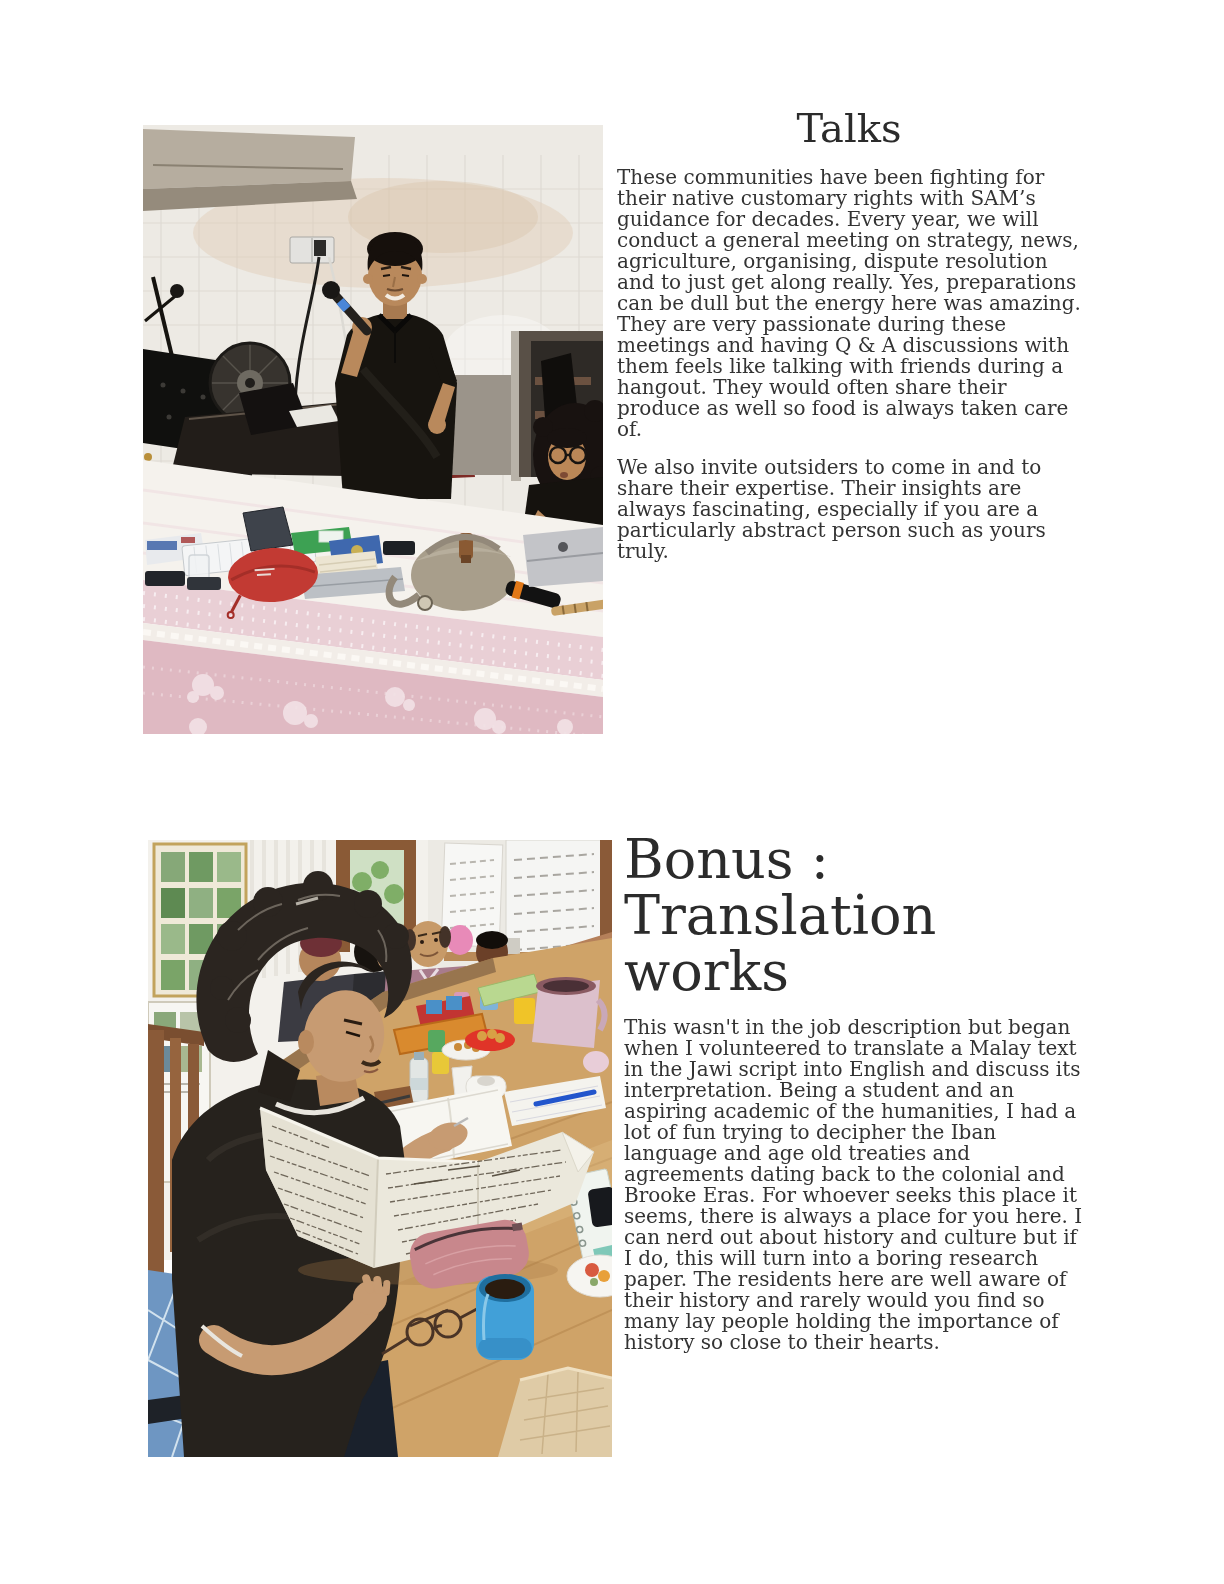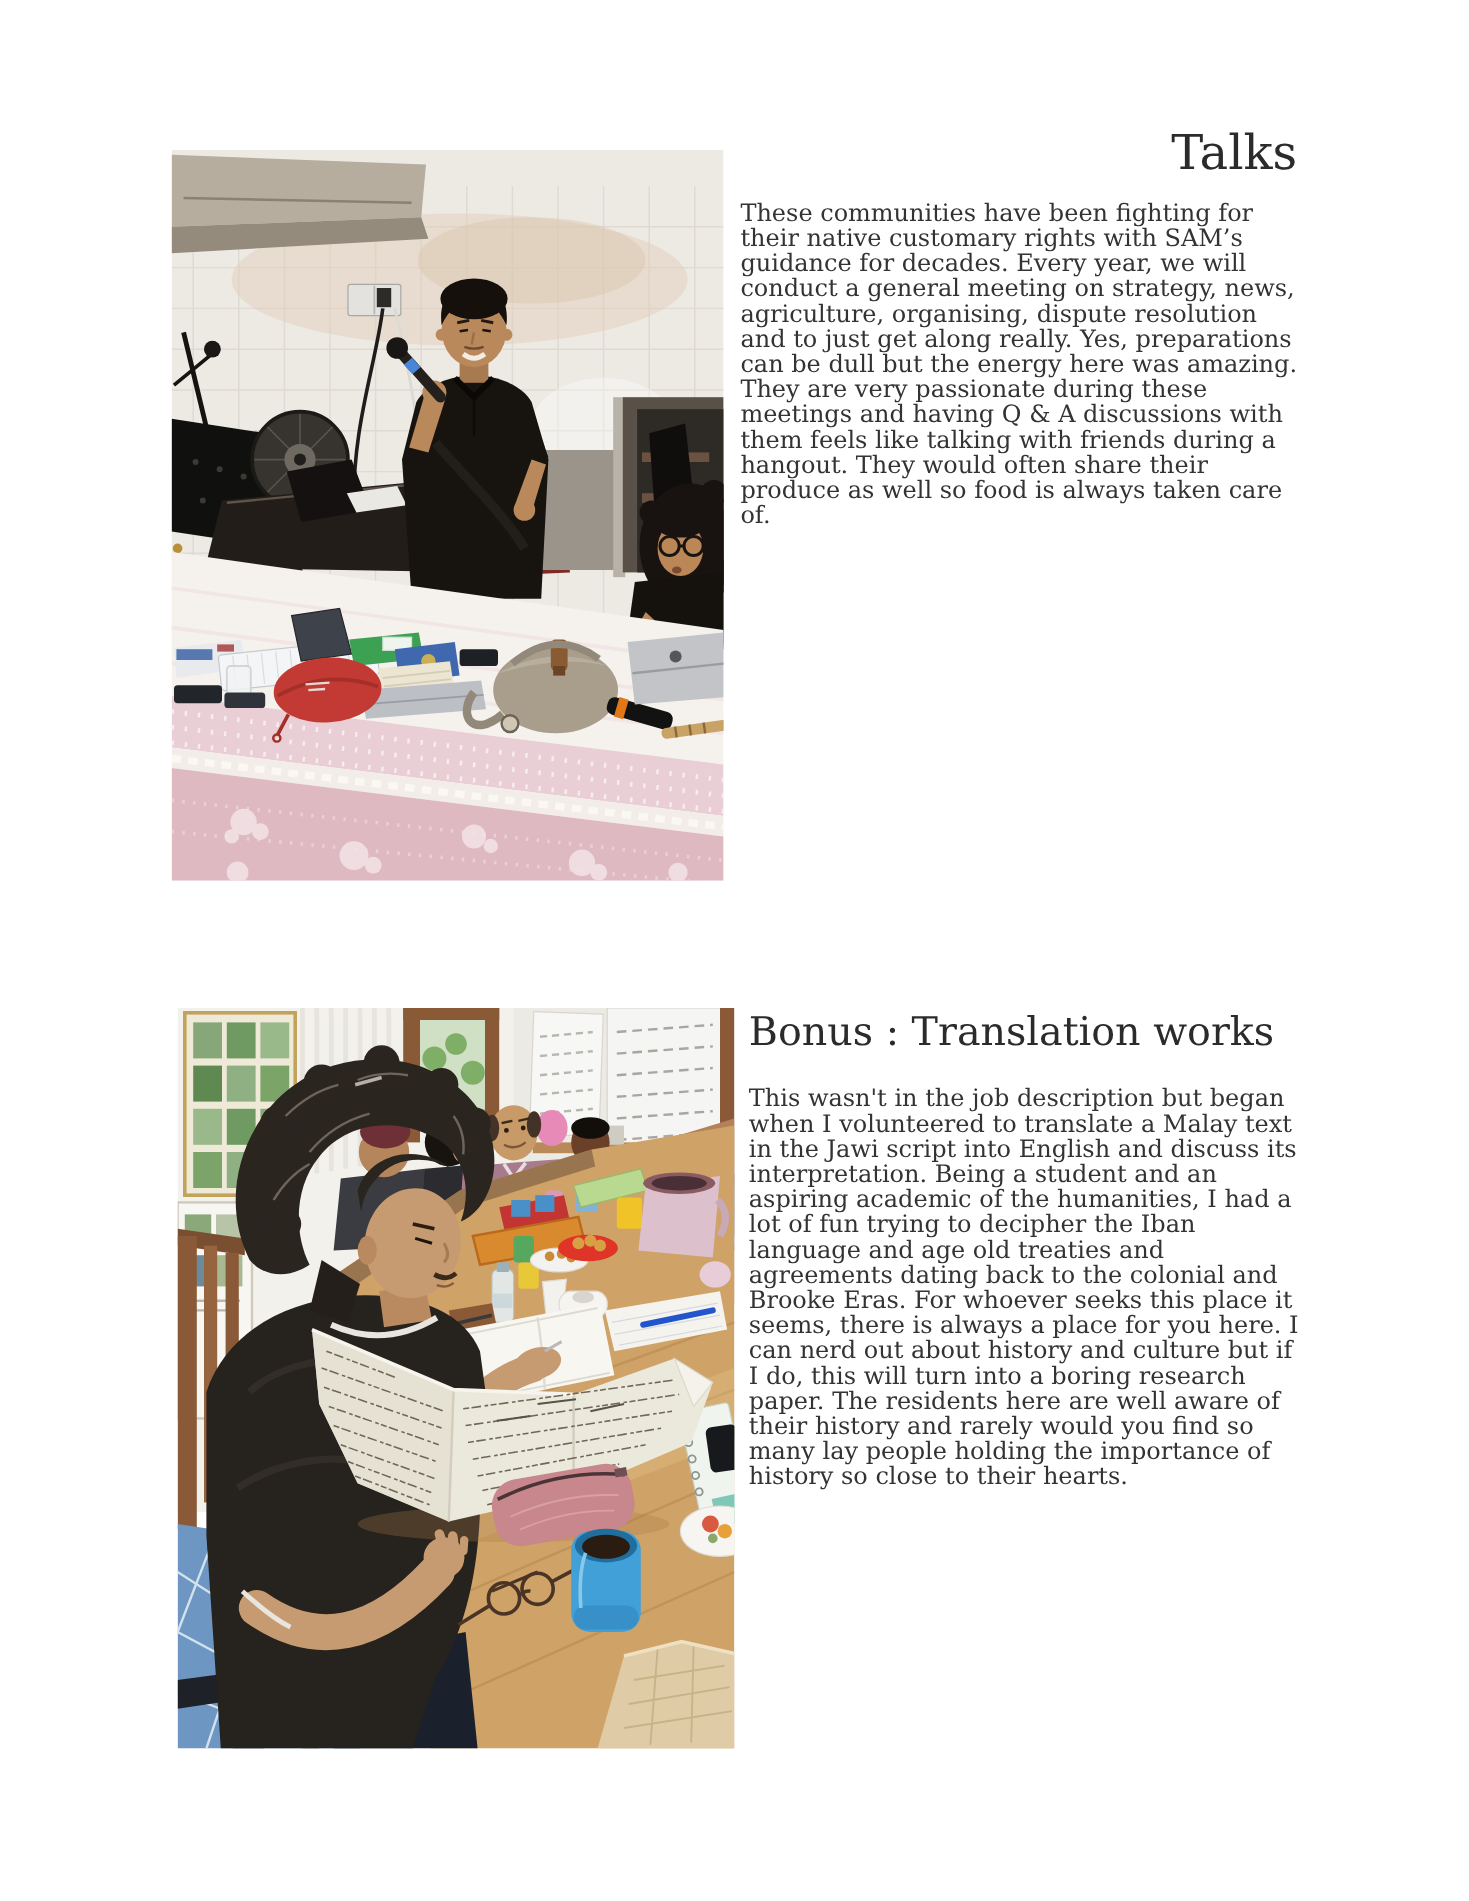--- a/index.html
+++ b/index.html
@@ -6,22 +6,22 @@
   .page{position:relative;width:1224px;height:1584px;background:#ffffff;overflow:hidden;
         font-family:"DejaVu Serif", serif;}
   figure{margin:0;padding:0;position:absolute;}
   figure svg{display:block;width:100%;height:100%;}
   .photo-1{left:143px;top:125px;width:460px;height:609px;}
   .photo-2{left:148px;top:840px;width:464px;height:617px;}
   .text-col{position:absolute;color:#333333;}
   .text-1{left:617px;top:104px;width:464px;}
   .text-2{left:624px;top:832px;width:462px;}
   h1,h2{font-weight:400;color:#2b2b2b;margin:0;}
-  .text-1 h2{font-size:40px;line-height:48px;text-align:right;margin-bottom:15px;}
-  .text-2 h1{font-size:33px;line-height:56px;margin-bottom:17px;}
+  .text-1 h2{font-size:40px;line-height:48px;text-align:center;margin-bottom:15px;}
+  .text-2 h1{font-size:54px;line-height:56px;margin-bottom:17px;}
   .text-col p{font-size:20px;line-height:21px;margin:0 0 17px 0;color:#333333;}
 </style>
 </head>
 <body>
 
 <div class="page">
 
   <figure class="photo-1">
     <svg viewBox="0 0 460 609" xmlns="http://www.w3.org/2000/svg">
       <title>A smiling man in a black shirt holds a microphone behind a table covered with a pink lace tablecloth; on the table are a keyboard, books, a red pouch, a grey bag and a torch; a standing fan and music stand are at the left and a woman with glasses works on a laptop at the right.</title>
@@ -233,20 +233,21 @@
           <path d="M96,468 L86,484" stroke="#a42e28" stroke-width="3"></path>
           <circle cx="85" cy="487" r="3" fill="none" stroke="#a42e28" stroke-width="2"></circle>
         </g>
       </g>
     </svg>
   </figure>
 
   <div class="text-col text-1">
     <h2>Talks</h2>
     <p>These communities have been fighting for their native customary rights with SAM’s guidance for decades. Every year, we will conduct a general meeting on strategy, news, agriculture, organising, dispute resolution and to just get along really. Yes, preparations can be dull but the energy here was amazing. They are very passionate during these meetings and having Q &amp; A discussions with them feels like talking with friends during a hangout. They would often share their produce as well so food is always taken care of.</p>
+    <p>We also invite outsiders to come in and to share their expertise. Their insights are always fascinating, especially if you are a particularly abstract person such as yours truly.</p>
   </div>
 
   <figure class="photo-2">
     <svg viewBox="0 0 464 617" xmlns="http://www.w3.org/2000/svg">
       <title>A man with long curly hair in a black t-shirt reads a large creased handwritten manuscript at a long wooden table; other people sit along the table with cups, plates and notebooks while one person pours from a pink jug; a pink pencil case, folded glasses and a blue cup of coffee sit in the foreground.</title>
 
       <g>
         <rect x="0" y="0" width="464" height="420" fill="#f3f1ec"></rect>
         <polygon points="280,0 464,0 464,185 280,132" fill="#eceae4"></polygon>
         <path d="M104 0 V140 M116 0 V138 M128 0 V136 M140 0 V134 M152 0 V132 M164 0 V130 M176 0 V128" stroke="#e5e2da" stroke-width="4" opacity="0.8"></path>

